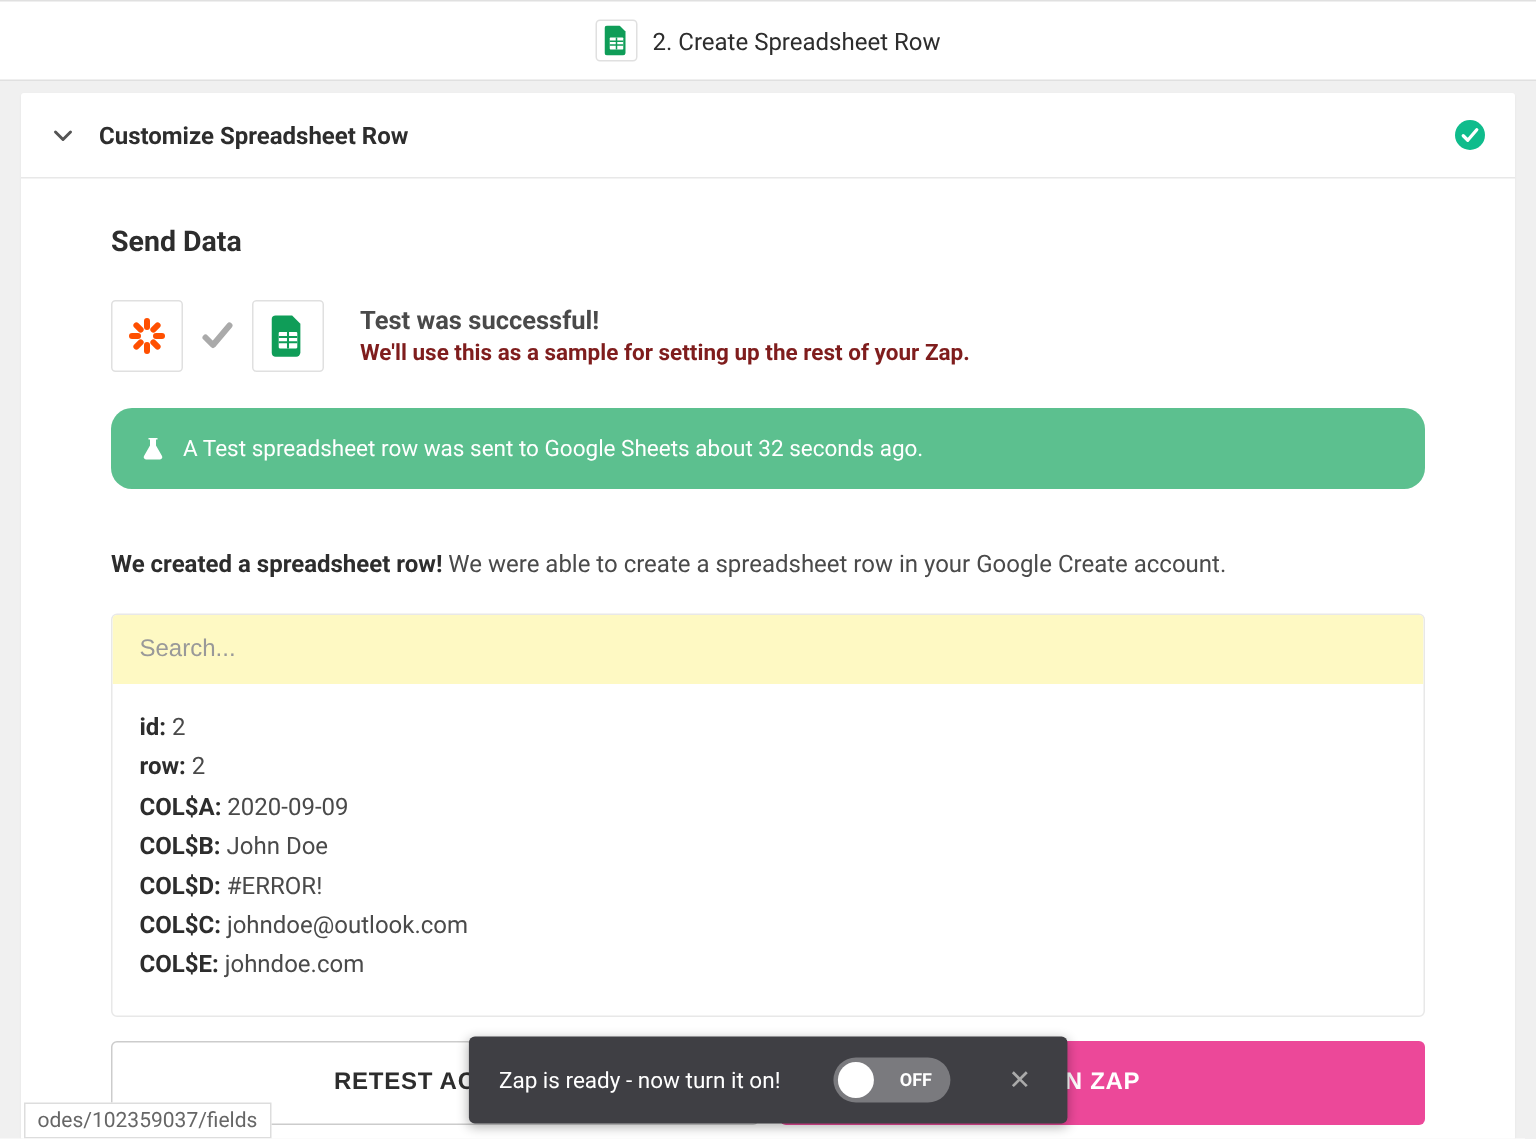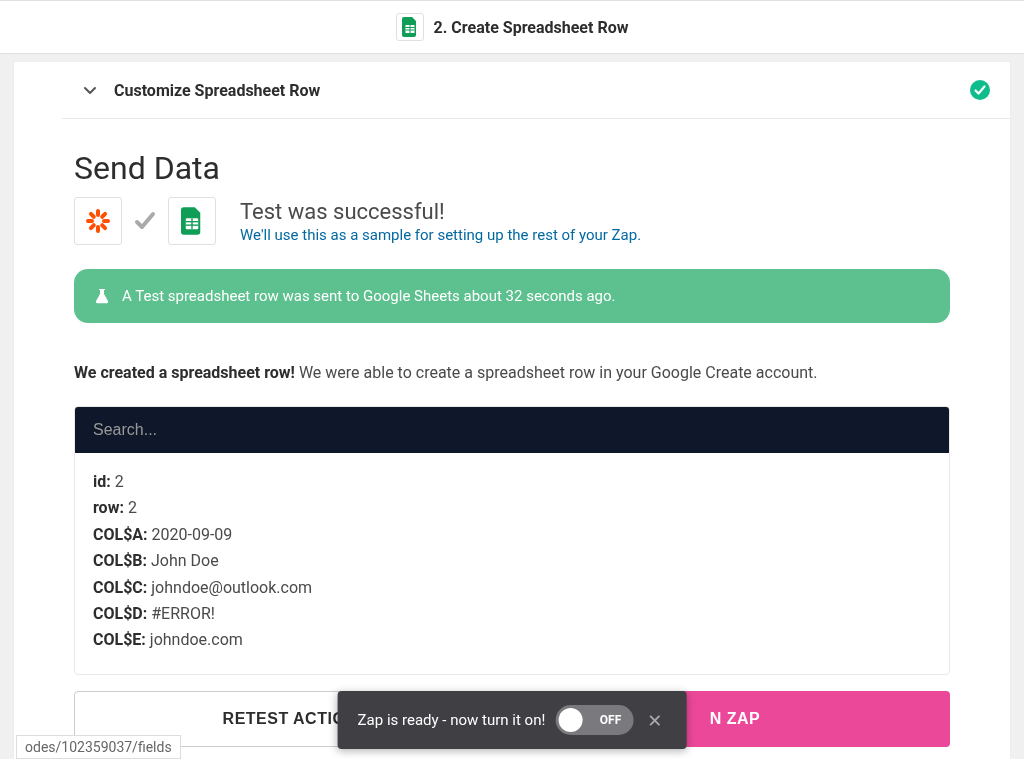--- a/index.html
+++ b/index.html
@@ -34,59 +34,58 @@
       align-items: center;
       justify-content: center;
       background: #fff;
     }
     .sheets-icon {
       width: 16px;
       height: 20px;
     }
     .top-bar-title {
       font-size: 16px;
-      font-weight: 700;
+      font-weight: 400;
       color: #2d2d2d;
     }
     .main-card {
       background: #fff;
       margin: 8px 14px 0 14px;
       border-radius: 2px;
       box-shadow: 0 1px 2px rgba(0,0,0,0.05);
     }
     .section-header {
       display: flex;
       align-items: center;
       padding: 18px 20px;
       border-bottom: 1px solid #e8e8e8;
-      margin-left: 48px;
     }
     .chevron {
       width: 16px;
       height: 16px;
       margin-right: 16px;
     }
     .section-title {
       font-size: 16px;
       font-weight: 700;
       color: #2d2d2d;
       flex: 1;
     }
     .check-badge {
       width: 20px;
       height: 20px;
     }
     .content {
       padding: 30px 60px 20px 60px;
     }
     .send-data-title {
-      font-size: 32px;
-      font-weight: 400;
-      color: #2d2d2d;
-      margin-bottom: 10px;
+      font-size: 19px;
+      font-weight: 700;
+      color: #2d2d2d;
+      margin-bottom: 28px;
     }
     .test-row {
       display: flex;
       align-items: center;
       gap: 8px;
       margin-bottom: 24px;
     }
     .icon-box {
       width: 48px;
       height: 48px;
@@ -103,28 +102,29 @@
     }
     .check-mark-mid {
       width: 22px;
       height: 22px;
       margin: 0 4px;
     }
     .test-text-block {
       margin-left: 16px;
     }
     .test-title {
-      font-size: 22px;
-      font-weight: 400;
+      font-size: 17px;
+      font-weight: 700;
       color: #4a4a4a;
     }
     .test-subtitle {
       font-size: 15px;
-      color: #0369a1;
+      color: #7f1d1d;
       margin-top: 2px;
+      font-weight: bold;
     }
     .success-banner {
       background: #5cc08f;
       color: #fff;
       padding: 18px 20px;
       border-radius: 14px;
       display: flex;
       align-items: center;
       gap: 12px;
       font-size: 15px;
@@ -145,21 +145,21 @@
       color: #2d2d2d;
     }
     .result-box {
       border: 1px solid #e8e8e8;
       border-radius: 4px;
       overflow: hidden;
     }
     .search-input {
       width: 100%;
       border: none;
-      background: #0f172a;
+      background: #fef9c3;
       padding: 14px 18px;
       font-size: 16px;
       color: #888;
       outline: none;
     }
     .search-input::placeholder {
       color: #999;
     }
     .result-fields {
       padding: 16px 18px 20px 18px;
@@ -200,21 +200,21 @@
       position: absolute;
       bottom: 10px;
       left: 50%;
       transform: translateX(-50%);
       background: #3f3f44;
       color: #fff;
       padding: 14px 20px;
       border-radius: 4px;
       display: flex;
       align-items: center;
-      gap: 10px;
+      gap: 35px;
       font-size: 15px;
       box-shadow: 0 2px 8px rgba(0,0,0,0.3);
     }
     .toggle {
       width: 78px;
       height: 30px;
       background: #7a7a7e;
       border-radius: 15px;
       position: relative;
       display: flex;
@@ -328,22 +328,22 @@
       <span class="bold">We created a spreadsheet row!</span><span> We were able to create a spreadsheet row in your Google Create account.</span>
     </div>
 
     <div class="result-box">
       <input class="search-input" placeholder="Search..." style="">
       <div class="result-fields" id="result-fields">
           <div><span class="key">id:</span><span> 2</span></div>
           <div><span class="key">row:</span><span> 2</span></div>
           <div><span class="key">COL$A:</span><span> 2020-09-09</span></div>
           <div><span class="key">COL$B:</span><span> John Doe</span></div>
+          <div><span class="key">COL$D:</span><span> #ERROR!</span></div>
           <div><span class="key">COL$C:</span><span> johndoe@outlook.com</span></div>
-          <div><span class="key">COL$D:</span><span> #ERROR!</span></div>
           <div><span class="key">COL$E:</span><span> johndoe.com</span></div>
         </div>
     </div>
 
     <div class="button-row">
       <button class="btn btn-outline">RETEST ACTION</button>
       <button class="btn btn-primary">N ZAP</button>
     </div>
   </div>
 </div>

